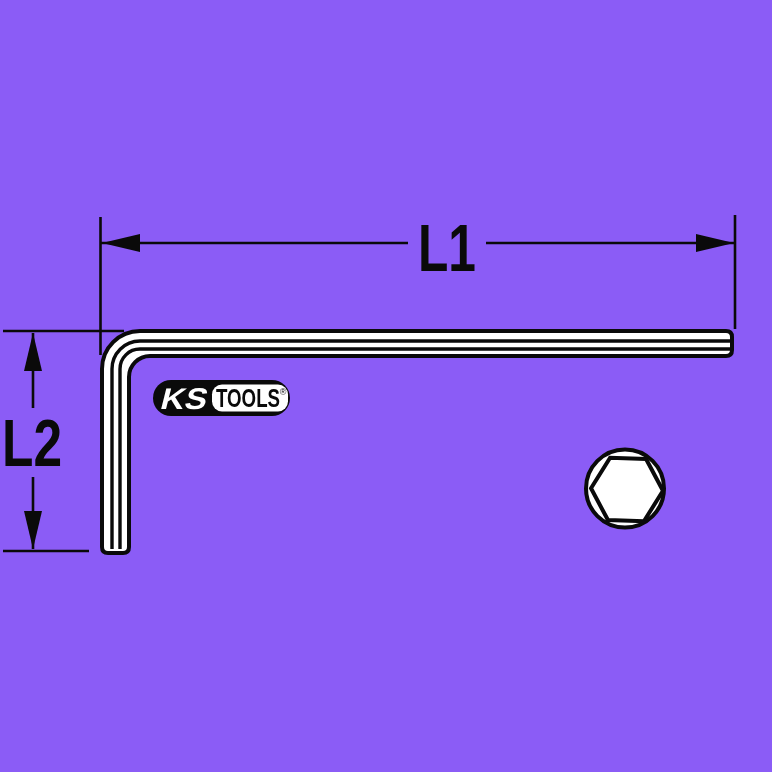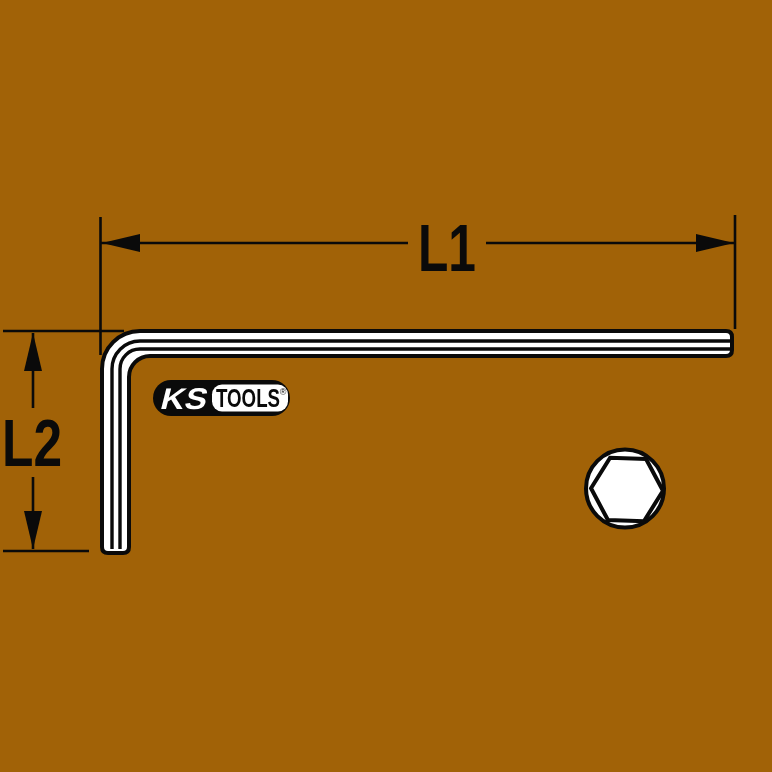--- a/index.html
+++ b/index.html
@@ -8,21 +8,21 @@
     width: 772px;
     height: 772px;
     background: #ffffff;
     font-family: "Liberation Sans", sans-serif;
     overflow: hidden;
   }
   .canvas {
     position: relative;
     width: 772px;
     height: 772px;
-    background: #a16207;
+    background: #8b5cf6;
   }
   svg.drawing {
     position: absolute;
     left: 0;
     top: 0;
     width: 772px;
     height: 772px;
     display: block;
   }
   .dim-text {

